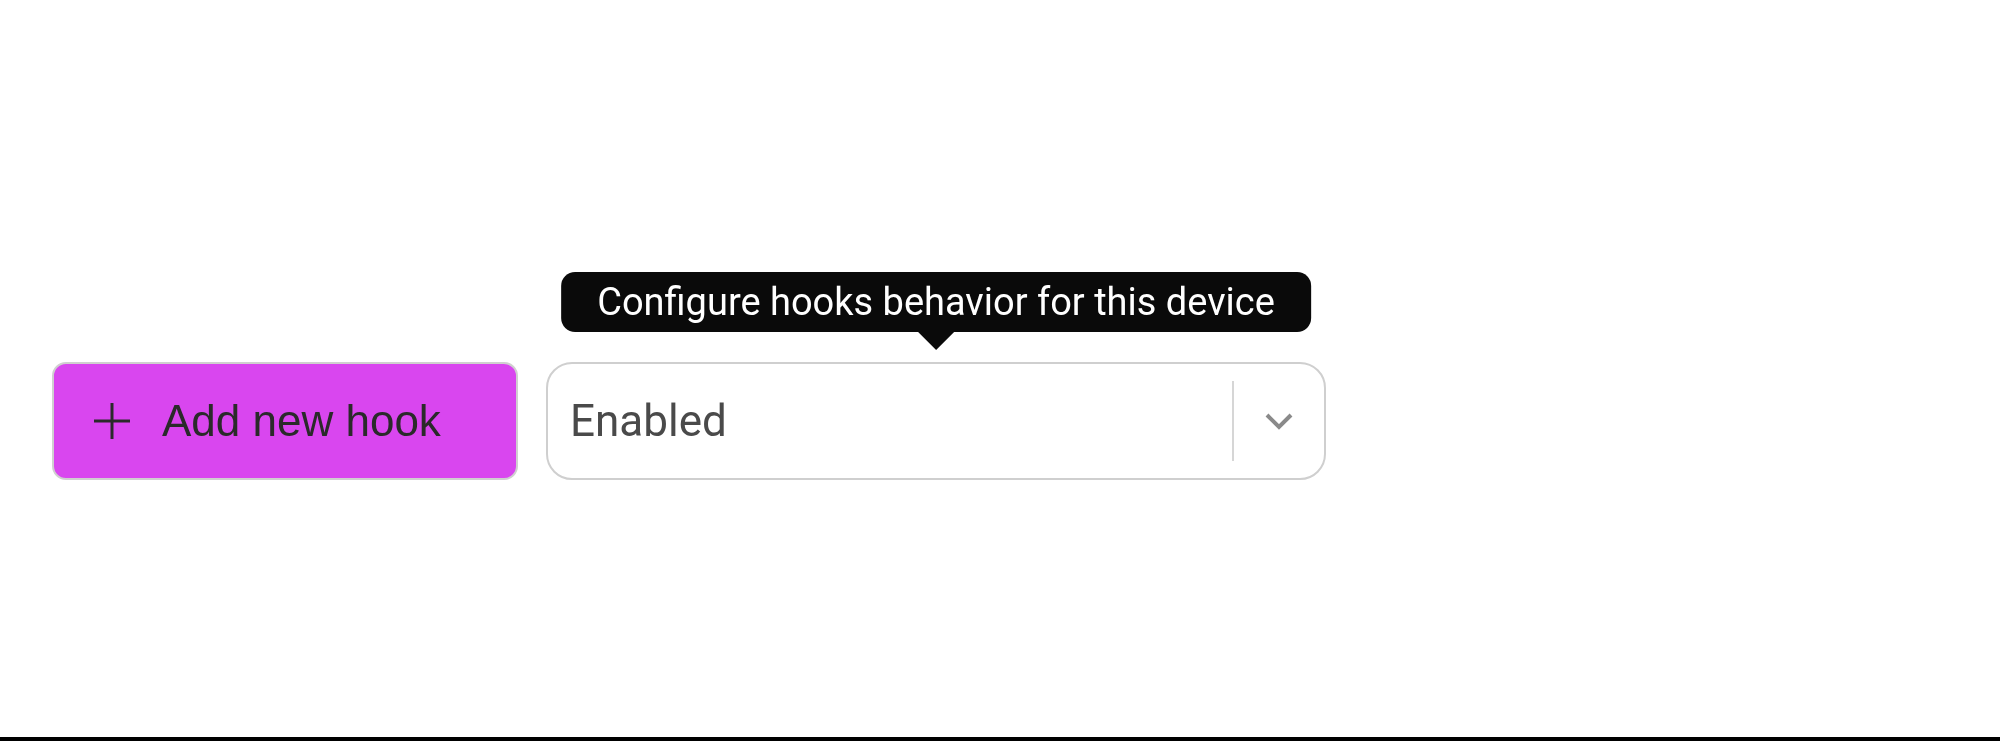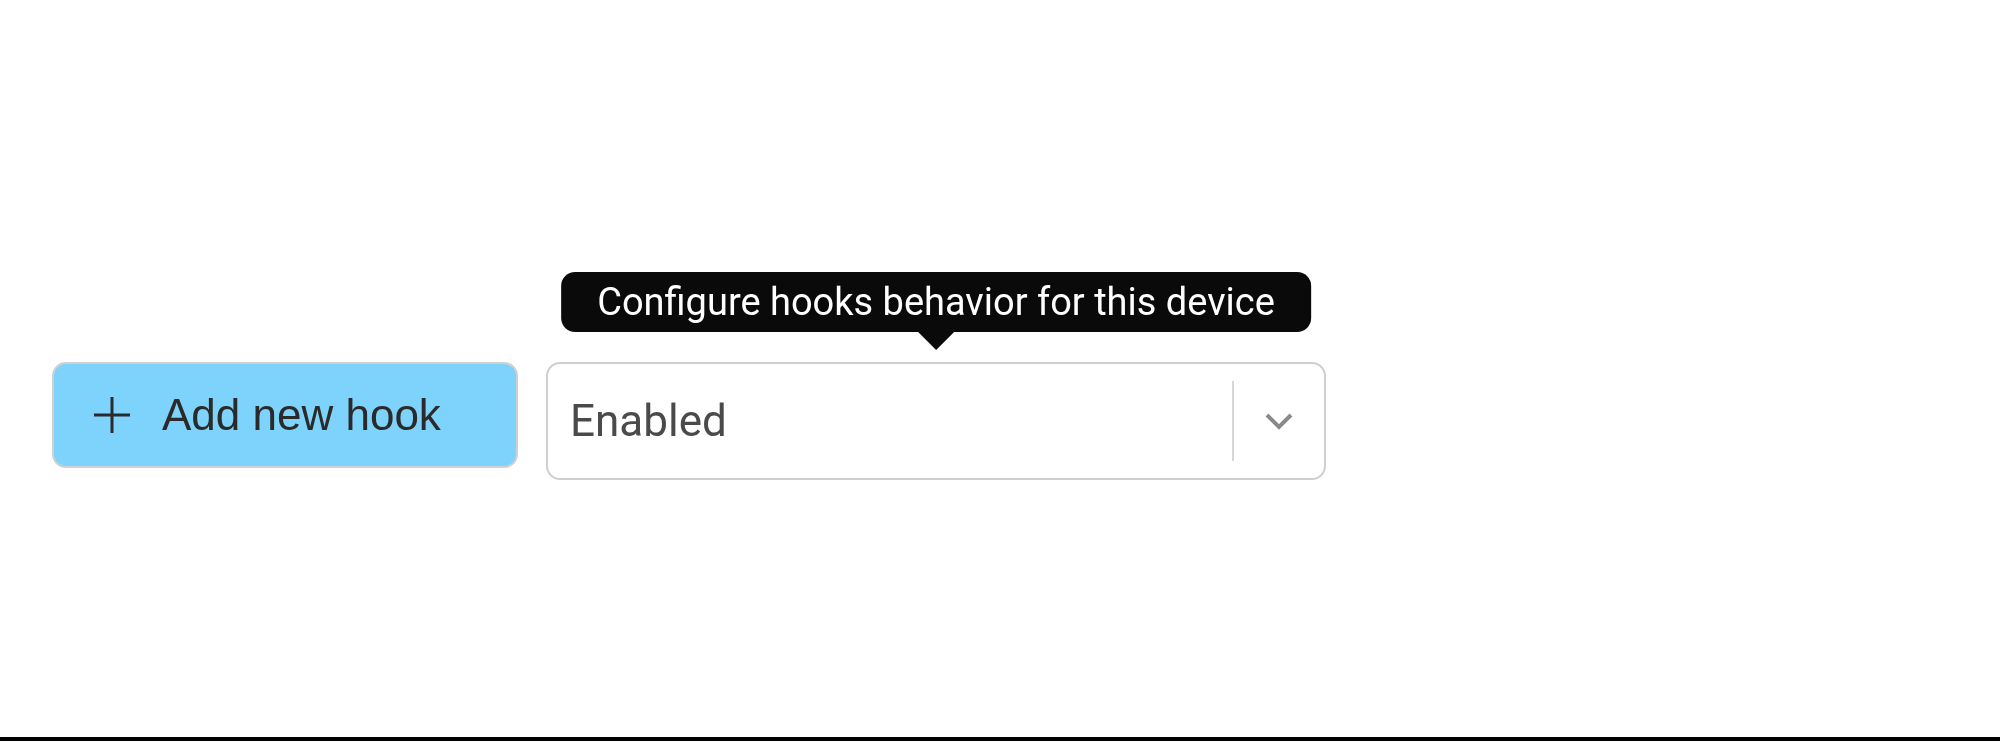--- a/index.html
+++ b/index.html
@@ -20,22 +20,22 @@
       top: 362px;
       display: flex;
       gap: 28px;
       align-items: stretch;
     }
     .btn-add {
       display: flex;
       align-items: center;
       gap: 28px;
       padding: 0 36px;
-      height: 106px;
-      background: #7dd3fc;
+      height: 118px;
+      background: #d946ef;
       border: 2px solid #d0d0d0;
       border-radius: 14px;
       cursor: pointer;
       font-size: 44px;
       color: #2a2a2a;
       width: 466px;
     }
     .plus-icon {
       display: flex;
       align-items: center;
@@ -53,21 +53,21 @@
       position: relative;
     }
     .dropdown {
       display: flex;
       align-items: center;
       justify-content: space-between;
       height: 118px;
       width: 780px;
       background: #ffffff;
       border: 2px solid #cfcfcf;
-      border-radius: 14px;
+      border-radius: 26px;
       cursor: pointer;
       font-size: 44px;
       color: #4a4a4a;
     }
     .dropdown-label {
       padding: 0 22px;
       color: #4a4a4a;
     }
     .dropdown-caret {
       display: flex;

